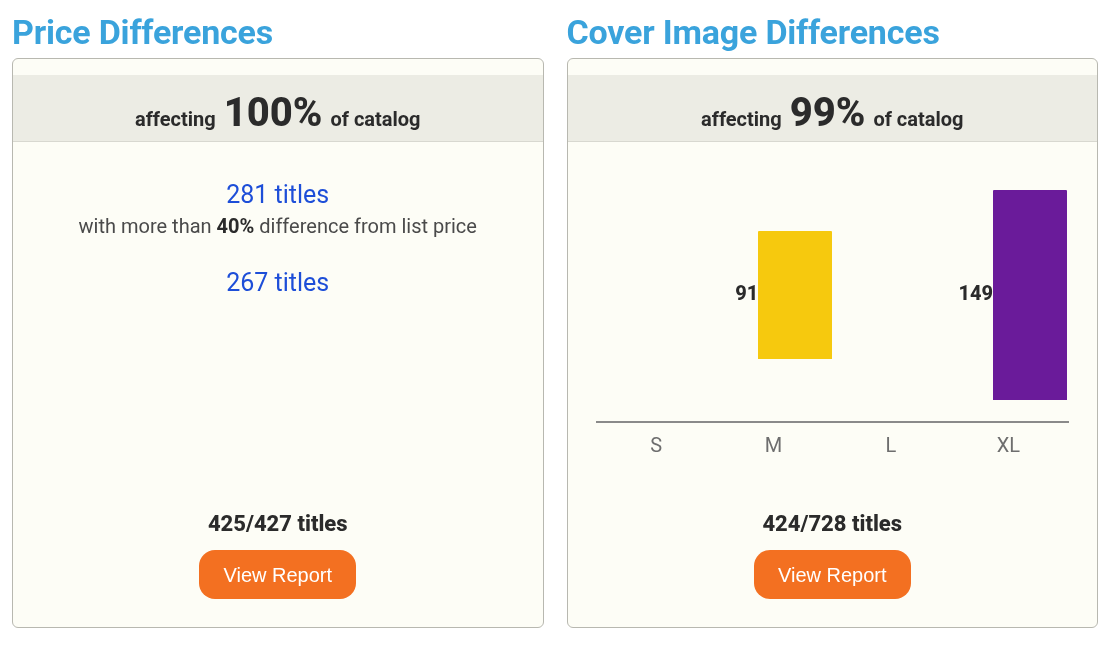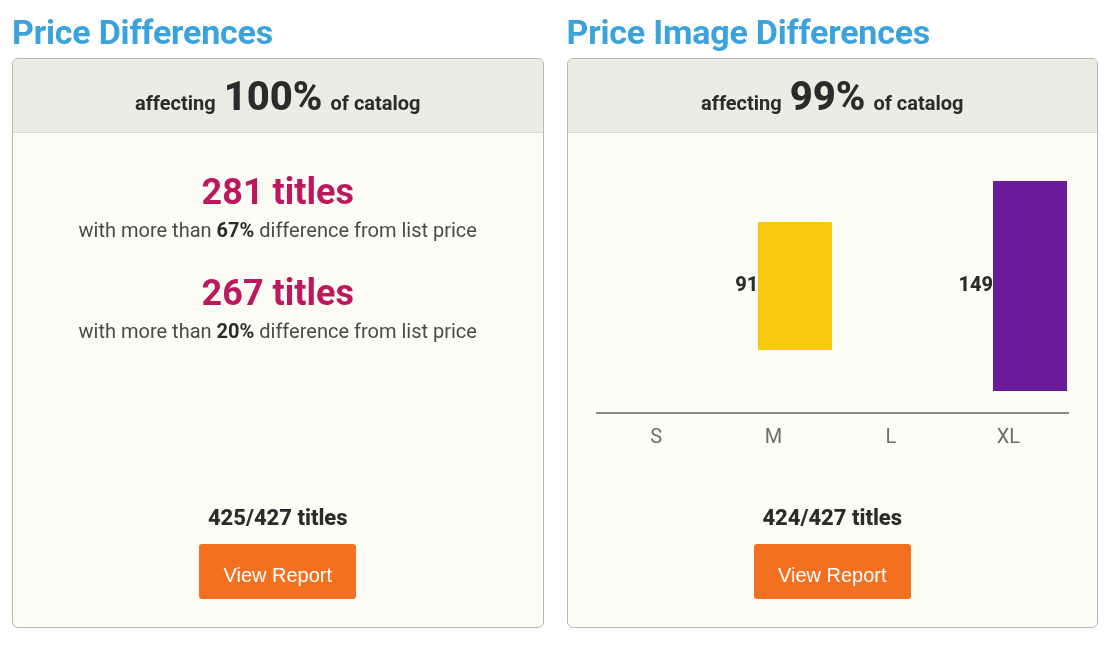--- a/index.html
+++ b/index.html
@@ -33,45 +33,46 @@
     background: #fdfdf6;
     display: flex;
     flex-direction: column;
     overflow: hidden;
     min-height: 570px;
   }
   .card-header {
     background: #ecece4;
     border-bottom: 1px solid #d8d8d0;
     text-align: center;
-    padding: 14px 10px 12px 10px;
+    padding: 14px 10px 5px 10px;
     color: #2b2b2b;
+    margin-top: 16px;
   }
   .card-header .pre, .card-header .post {
     font-size: 20px;
     font-weight: 700;
   }
   .card-header .pct {
     font-size: 40px;
     font-weight: 800;
     padding: 0 4px;
     vertical-align: baseline;
   }
   .card-body {
     flex: 1;
     padding: 20px 28px 6px 28px;
     display: flex;
     flex-direction: column;
     align-items: center;
   }
   .stat-block { text-align: center; margin: 18px 0 10px 0; }
   .stat-headline {
-    color: #be185d;
-    font-size: 36px;
-    font-weight: 700;
+    color: #1d4ed8;
+    font-size: 25px;
+    font-weight: 400;
     margin-bottom: 4px;
   }
   .stat-sub {
     font-size: 20px;
     color: #4a4a4a;
     line-height: 1.35;
   }
   .stat-sub b { font-weight: 700; color: #2b2b2b; }
 
   .totals {
@@ -81,23 +82,23 @@
     margin-top: auto;
     margin-bottom: 4px;
     padding-top: 20px;
   }
   .btn {
     display: inline-block;
     background: #f37021;
     color: #ffffff;
     font-size: 20px;
     font-weight: 500;
-    padding: 20px 24px 12px 24px;
+    padding: 14px 24px 12px 24px;
     border: none;
-    border-radius: 3px;
+    border-radius: 16px;
     cursor: pointer;
     margin: 10px auto 22px auto;
   }
 
   
   .chart-area {
     width: 100%;
     display: flex;
     flex-direction: column;
     align-items: center;
@@ -158,43 +159,38 @@
         <span class="pct">100%</span>
         <span class="post">of catalog</span>
       </div>
 
       <div class="card-body">
 
         <div class="stat-block">
           <div class="stat-headline">281 titles</div>
           <div class="stat-sub">
             <span>with more than</span>
-            <b>67%</b>
+            <b>40%</b>
             <span>difference from list price</span>
           </div>
         </div>
 
         <div class="stat-block">
           <div class="stat-headline">267 titles</div>
-          <div class="stat-sub">
-            <span>with more than</span>
-            <b>20%</b>
-            <span>difference from list price</span>
-          </div>
         </div>
 
         <div class="totals">425/427 titles</div>
 
         <button class="btn">View Report</button>
       </div>
     </div>
   </div>
 
   <div class="card-wrap">
-    <h2 class="section-title">Price Image Differences</h2>
+    <h2 class="section-title">Cover Image Differences</h2>
 
     <div class="card">
       <div class="card-header">
         <span class="pre">affecting</span>
         <span class="pct">99%</span>
         <span class="post">of catalog</span>
       </div>
 
       <div class="card-body">
 
@@ -210,20 +206,20 @@
               </div>
             </div>
           <div class="chart-labels" id="cover-chart-labels">
               <span>S</span>
               <span>M</span>
               <span>L</span>
               <span>XL</span>
             </div>
         </div>
 
-        <div class="totals">424/427 titles</div>
+        <div class="totals">424/728 titles</div>
 
         <button class="btn">View Report</button>
       </div>
     </div>
   </div>
 
 </div>
 
 </body></html>

